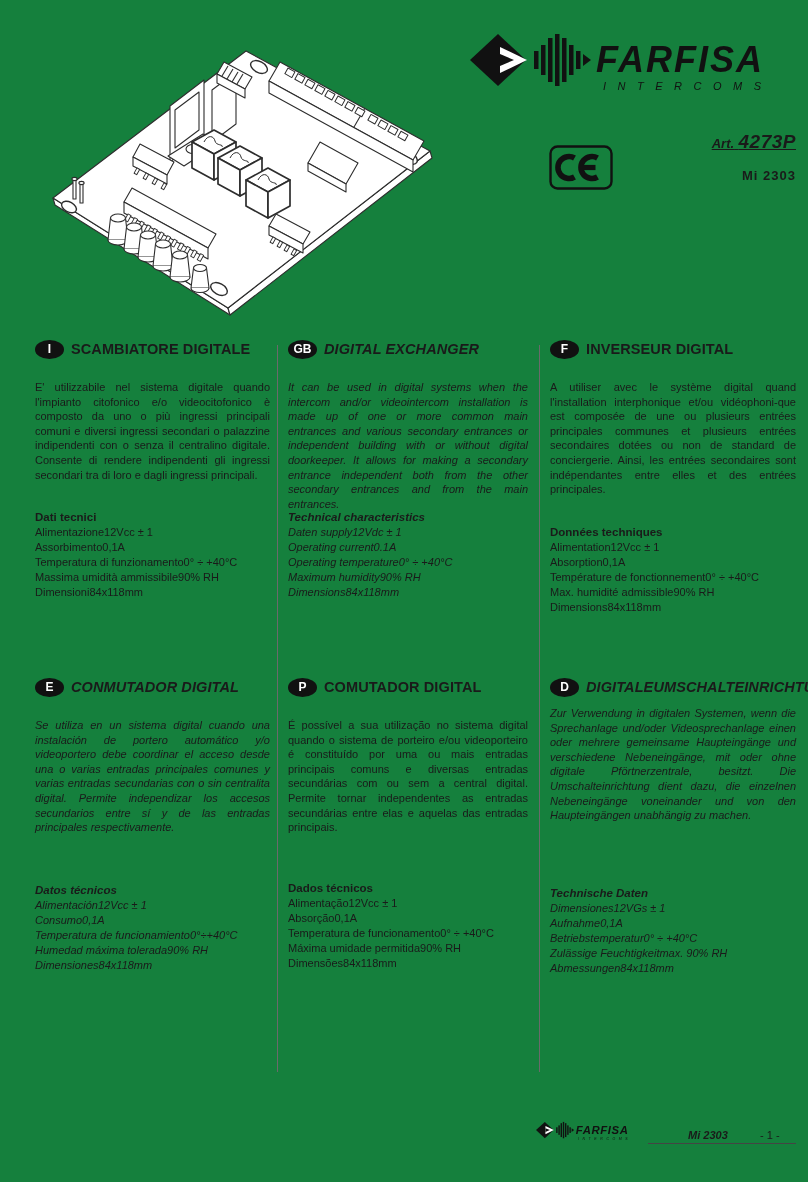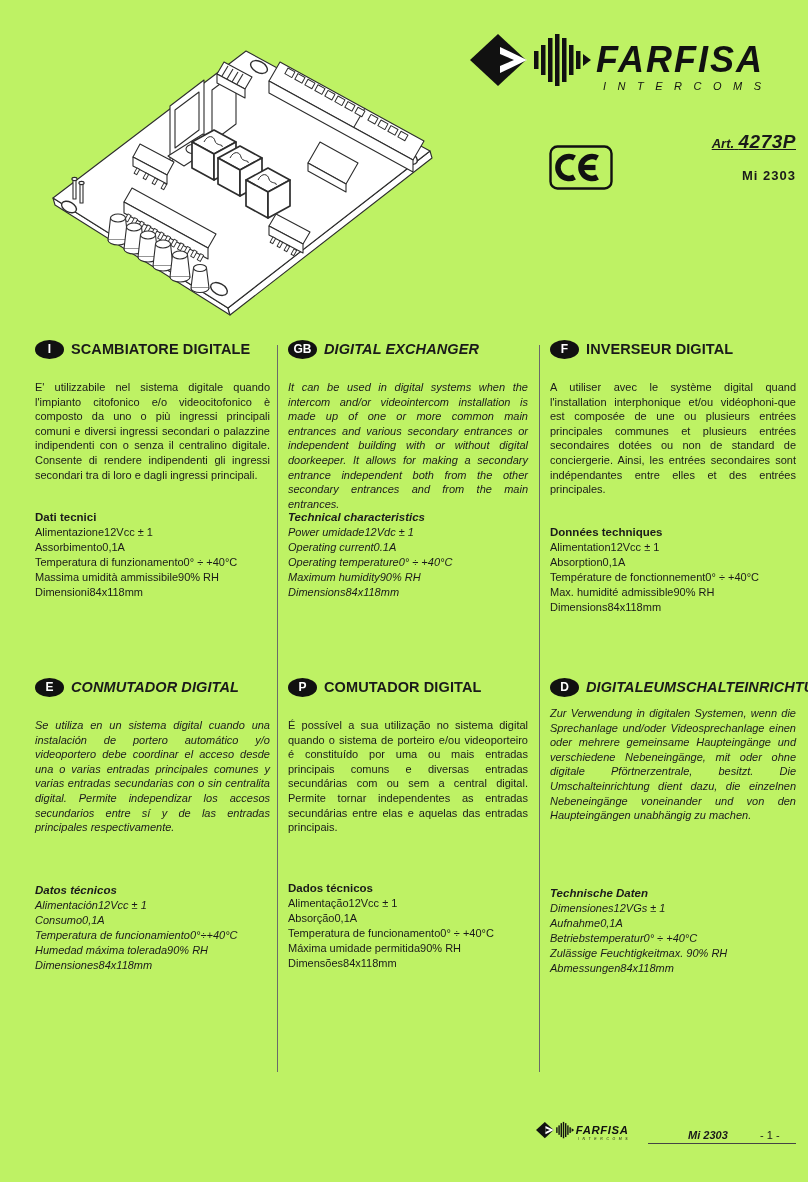--- a/index.html
+++ b/index.html
@@ -1,18 +1,18 @@
 <!DOCTYPE html>
 <html><head>
 <meta charset="utf-8">
 <style>
   html,body { margin:0; padding:0; background:#e8e8e8; }
   .page {
     position:relative; width:808px; height:1182px; margin:0 auto;
-    background:#bef264; font-family:"Liberation Sans", sans-serif;
+    background:#15803d; font-family:"Liberation Sans", sans-serif;
     color:#1a1a1a; overflow:hidden;
   }
 
   
   .pcb-wrap { position:absolute; left:28px; top:18px; }
   .brand-wrap { position:absolute; left:470px; top:34px; }
   .art-line { position:absolute; top:131px; left:630px; width:166px; text-align:right;
               font-style:italic; font-weight:bold;text-decoration:underline; }
   .art-label { font-size:13px; }
   .art-number { font-size:19px; letter-spacing:0.5px; }
@@ -256,21 +256,21 @@
 
   <div class="col row1 c2 sec-italic">
     <div class="sec-head">
       <span class="badge">GB</span>
       <span class="sec-title">DIGITAL  EXCHANGER</span>
     </div>
     <p class="body">It can be used in digital systems when the intercom and/or videointercom installation is made up of one or more common main entrances and various secondary entrances or independent building with or without digital doorkeeper. It allows for making a secondary entrance independent both from the other secondary entrances and from the main entrances.</p>
     <div class="tech" style="top:173px">
       <div class="tech-title">Technical characteristics</div>
       <div class="trow">
-          <span>Power umidade</span>
+          <span>Daten supply</span>
           <span>12Vdc ± 1</span>
         </div>
       <div class="trow">
           <span>Operating current</span>
           <span>0.1A</span>
         </div>
       <div class="trow">
           <span>Operating temperature</span>
           <span>0° ÷ +40°C</span>
         </div>

